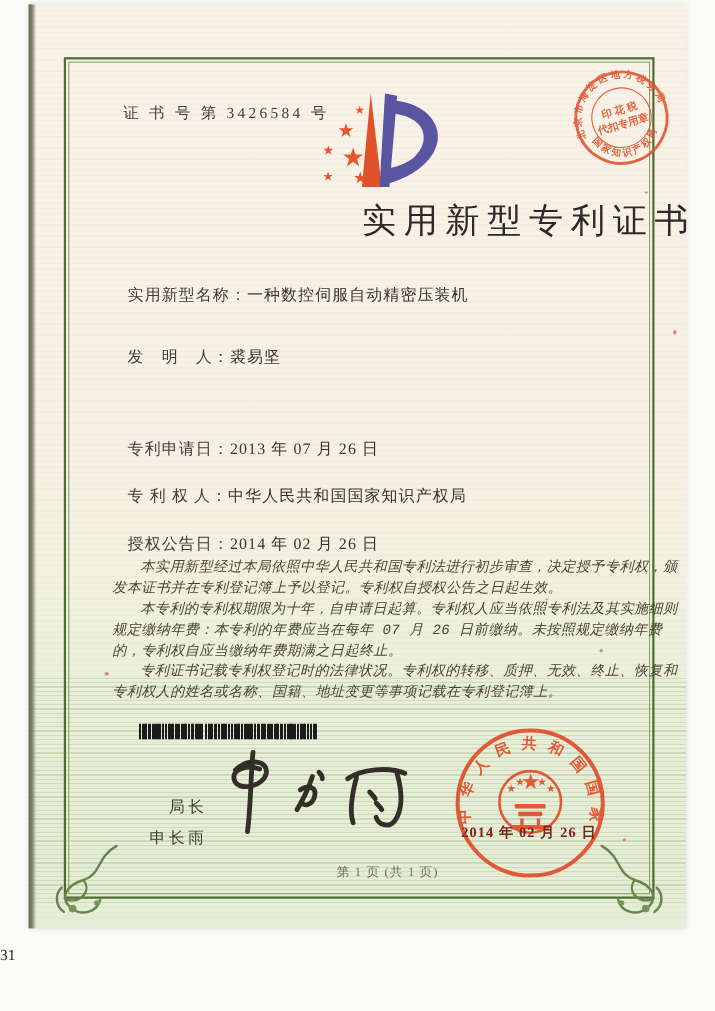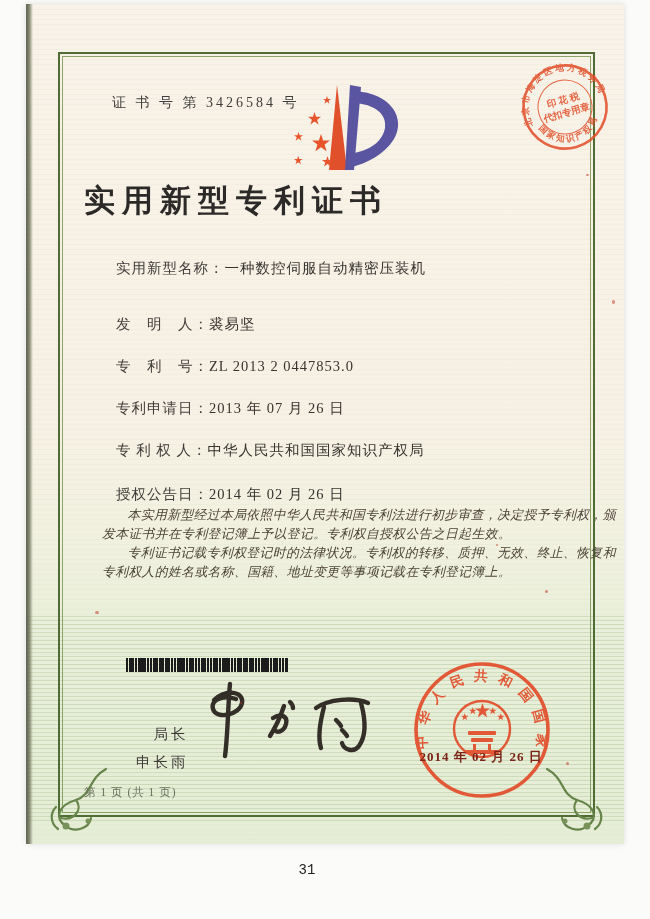--- a/index.html
+++ b/index.html
@@ -22,22 +22,22 @@
   .frame { position:absolute; left:32px; top:48px; width:537px; height:765px;
            border:2px solid #4e6c34; }
   .frame-inner { position:absolute; inset:2px; border:1px solid #8aa468; }
   .flourish { position:absolute; width:72px; height:72px; }
   .flourish.bl { left:-18px; bottom:-20px; }
   .flourish.br { right:-18px; bottom:-20px; transform:scaleX(-1); }
 
   .cert-no { position:absolute; left:86px; top:90px; font-size:14px; letter-spacing:3px;
              color:#3f3d3a; }
   .logo { position:absolute; left:262px; top:78px; }
-  .title { position:absolute; left:58px; top:176px; width:537px; text-align:left;
-           font-size:31px; font-weight:bold; letter-spacing:7px; color:#2c2a28; }
+  .title { position:absolute; left:70px; top:176px; width:537px; text-align:right;
+           font-size:31px; font-weight:normal; letter-spacing:7px; color:#2c2a28; }
 
   .field { position:absolute; left:90px; font-size:14.5px; color:#403d3a; letter-spacing:1px; }
   .field .val { color:#37342f; }
 
   .body-text { position:absolute; left:76px; top:502px; width:514px; }
   .body-text p { text-indent:2em; font-style:italic; font-size:12.8px; line-height:19px;
                  color:#4c4337; letter-spacing:.4px;font-family:Liberation Mono, monospace; }
 
   .barcode { position:absolute; left:100px; top:654px; width:162px; height:14px;
      background-image:
@@ -49,25 +49,25 @@
             color:#3e3b38; line-height:28px;text-align:right; }
   .signature { position:absolute; left:158px; top:672px; }
 
   .seal { position:absolute; left:383px; top:653px; width:146px; height:146px; opacity:.92; }
   .seal-date { position:absolute; left:391px; top:744px; width:128px; text-align:center;
                font-size:13px; font-weight:bold; letter-spacing:1px; color:#7a2316; }
 
   .tax-stamp { position:absolute; left:494px; top:58px; width:90px; height:90px;
                transform:rotate(-16deg); opacity:.88; }
 
-  .footer { position:absolute; left:58px; top:781px; width:537px; 
+  .footer { position:absolute; left:58px; top:781px; width:537px; text-align:center;
             font-size:11.5px; color:#68705a; letter-spacing:1px; }
 
-  .page-num { position:absolute; left:0; top:862px; width:614px; text-align:center;
-              font-family:Liberation Mono, monospace; font-size:14px; color:#222; }
+  .page-num { position:absolute; left:0; top:862px; width:614px; 
+              font-family:Liberation Serif, serif; font-size:14px; color:#222; }
 
   .speck { position:absolute; border-radius:50%; background:rgba(196,52,35,.55); }
 </style>
 </head>
 <body>
 
 <div class="stage">
 
   <div class="paper">
     <div class="texture"></div>
@@ -118,35 +118,33 @@
     </svg>
 
     <div class="title">实用新型专利证书</div>
 
     <div class="field" style="top:311px">
       <span>发　明　人：</span><span class="val">裘易坚</span>
     </div>
     <div class="field" style="top:255px">
       <span>实用新型名称：</span><span class="val">一种数控伺服自动精密压装机</span>
     </div>
-    <div class="field" style="top:353px">
-      <span>专　利　号：</span><span class="val">ZL 2013 2 0447853.0</span>
-    </div>
     <div class="field" style="top:395px">
       <span>专利申请日：</span><span class="val">2013 年 07 月 26 日</span>
     </div>
     <div class="field" style="top:437px">
       <span>专 利 权 人：</span><span class="val">中华人民共和国国家知识产权局</span>
     </div>
     <div class="field" style="top:481px">
       <span>授权公告日：</span><span class="val">2014 年 02 月 26 日</span>
     </div>
 
     <div class="body-text">
       <p>本实用新型经过本局依照中华人民共和国专利法进行初步审查，决定授予专利权，颁发本证书并在专利登记簿上予以登记。专利权自授权公告之日起生效。</p>
+      <p>本专利的专利权期限为十年，自申请日起算。专利权人应当依照专利法及其实施细则规定缴纳年费：本专利的年费应当在每年 07 月 26 日前缴纳。未按照规定缴纳年费的，专利权自应当缴纳年费期满之日起终止。</p>
       <p>专利证书记载专利权登记时的法律状况。专利权的转移、质押、无效、终止、恢复和专利权人的姓名或名称、国籍、地址变更等事项记载在专利登记簿上。</p>
     </div>
 
     <div class="barcode"></div>
 
     <div class="issuer">
       <div>局长</div>
       <div>申长雨</div>
     </div>
 

